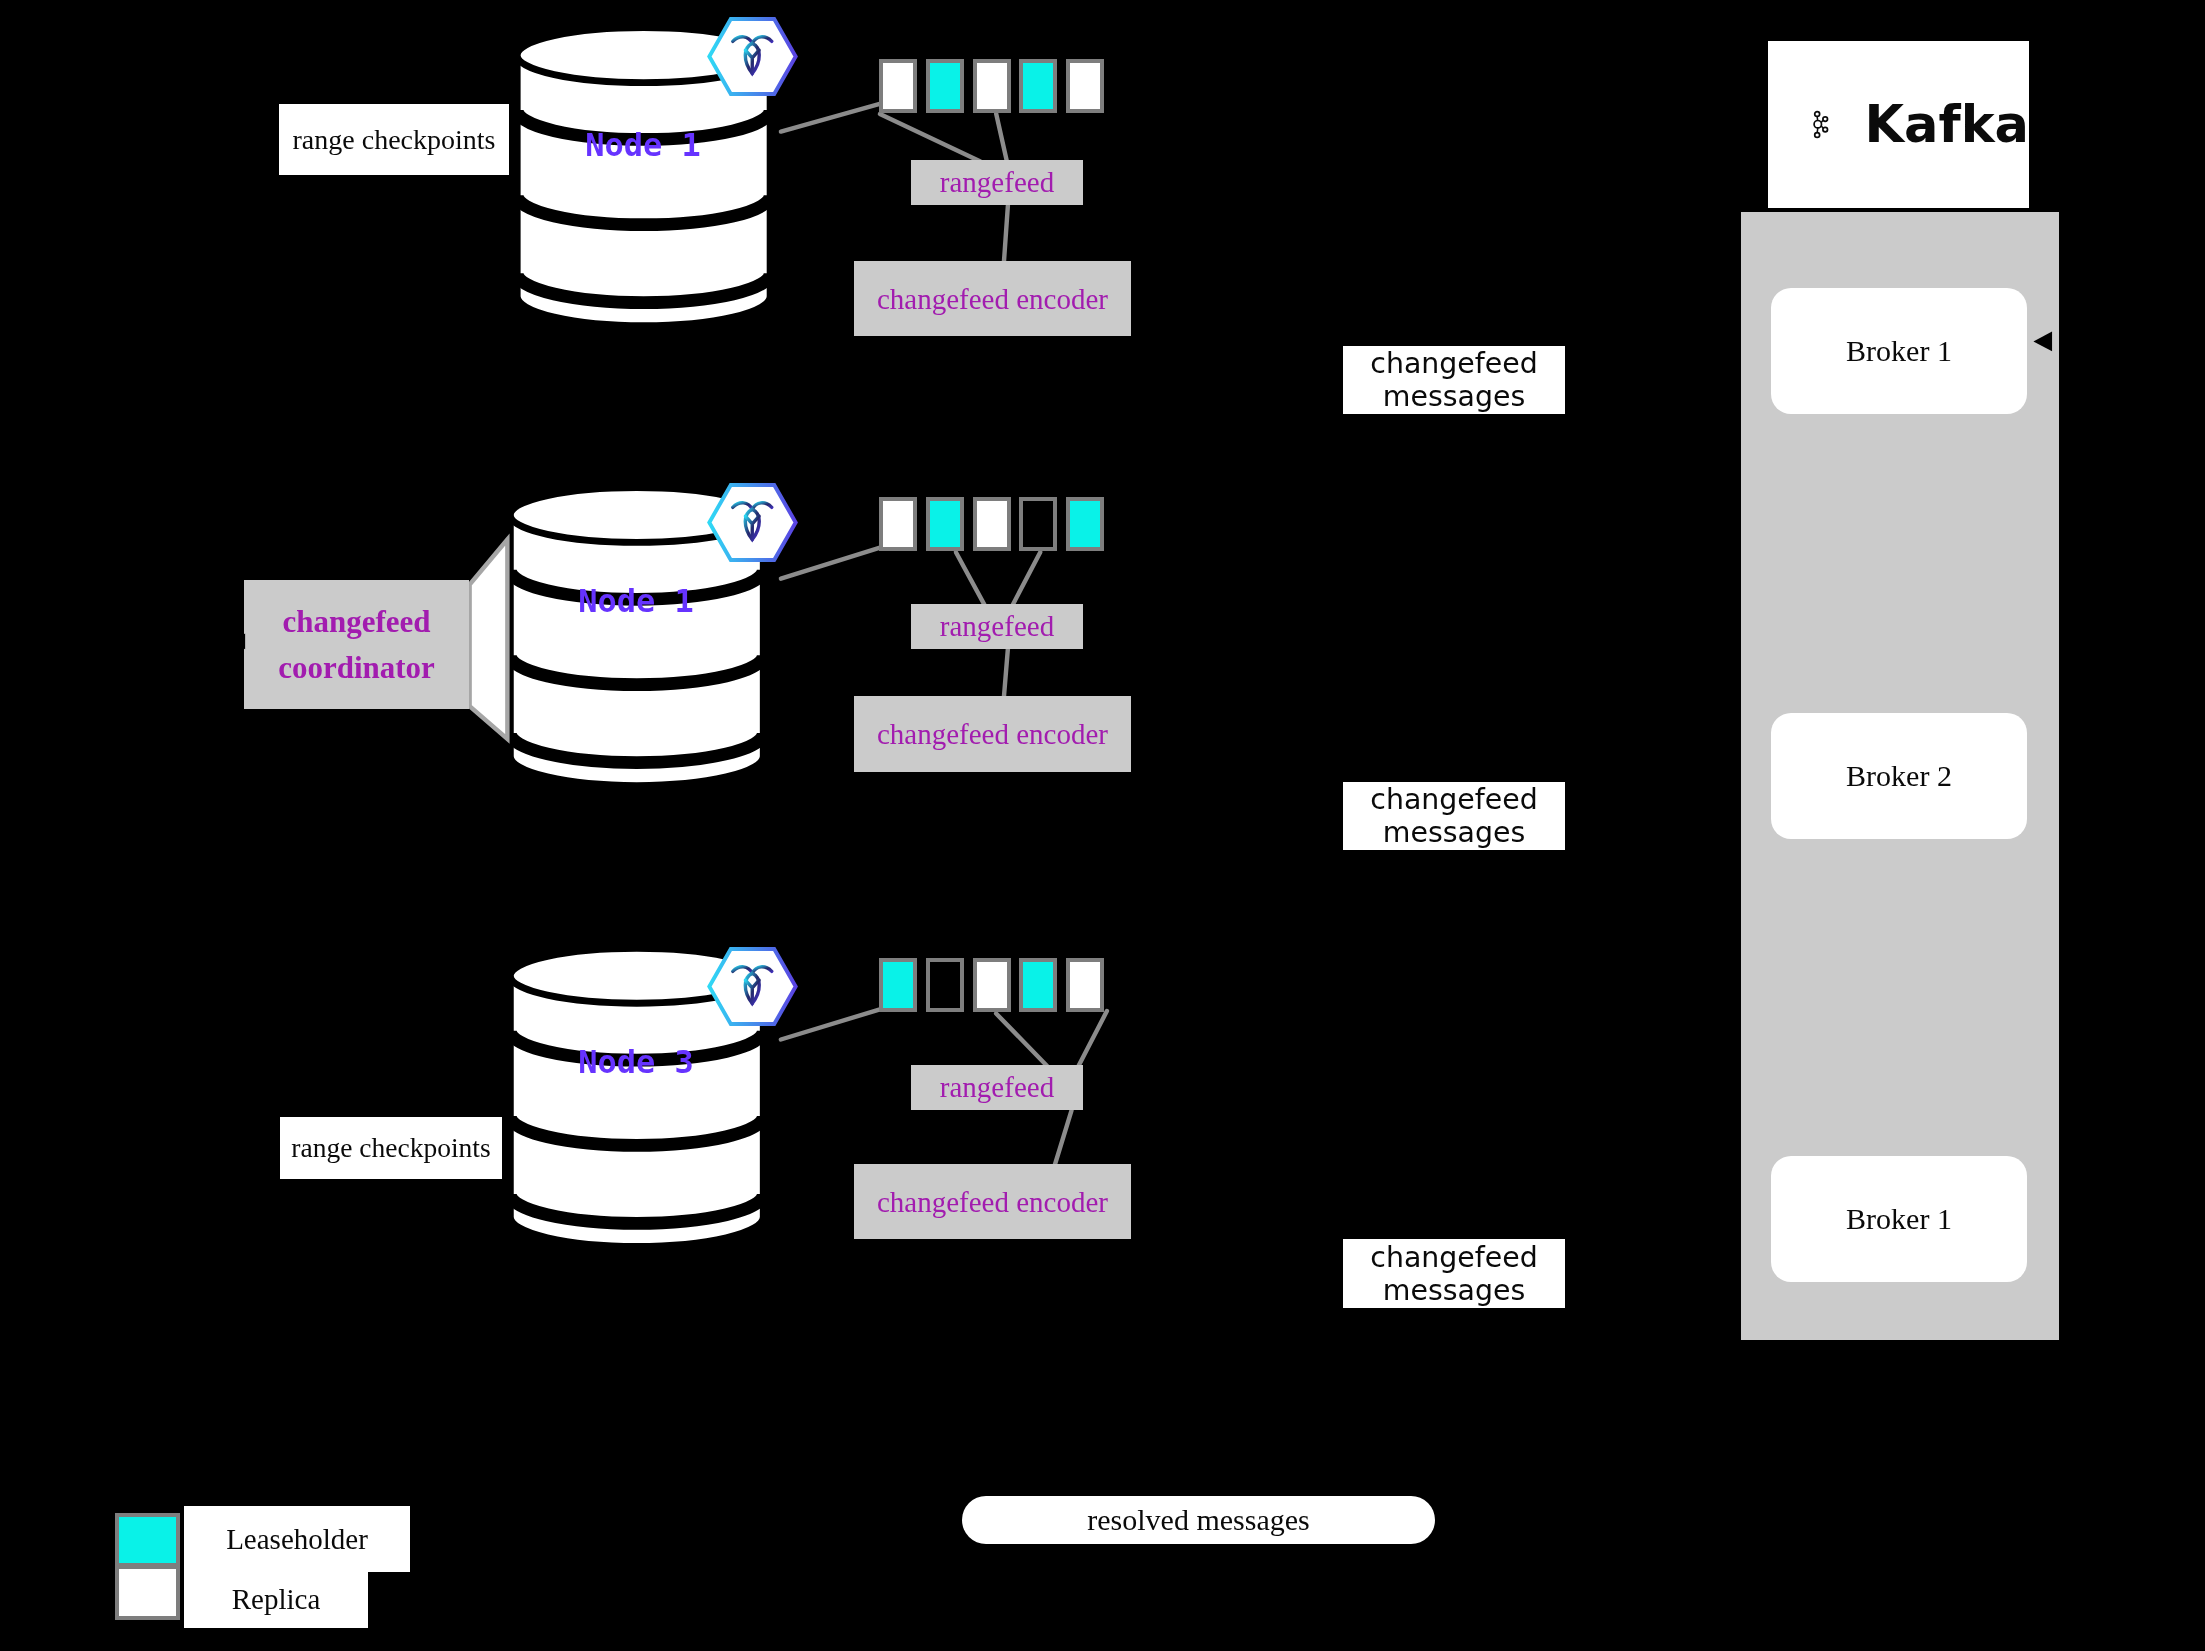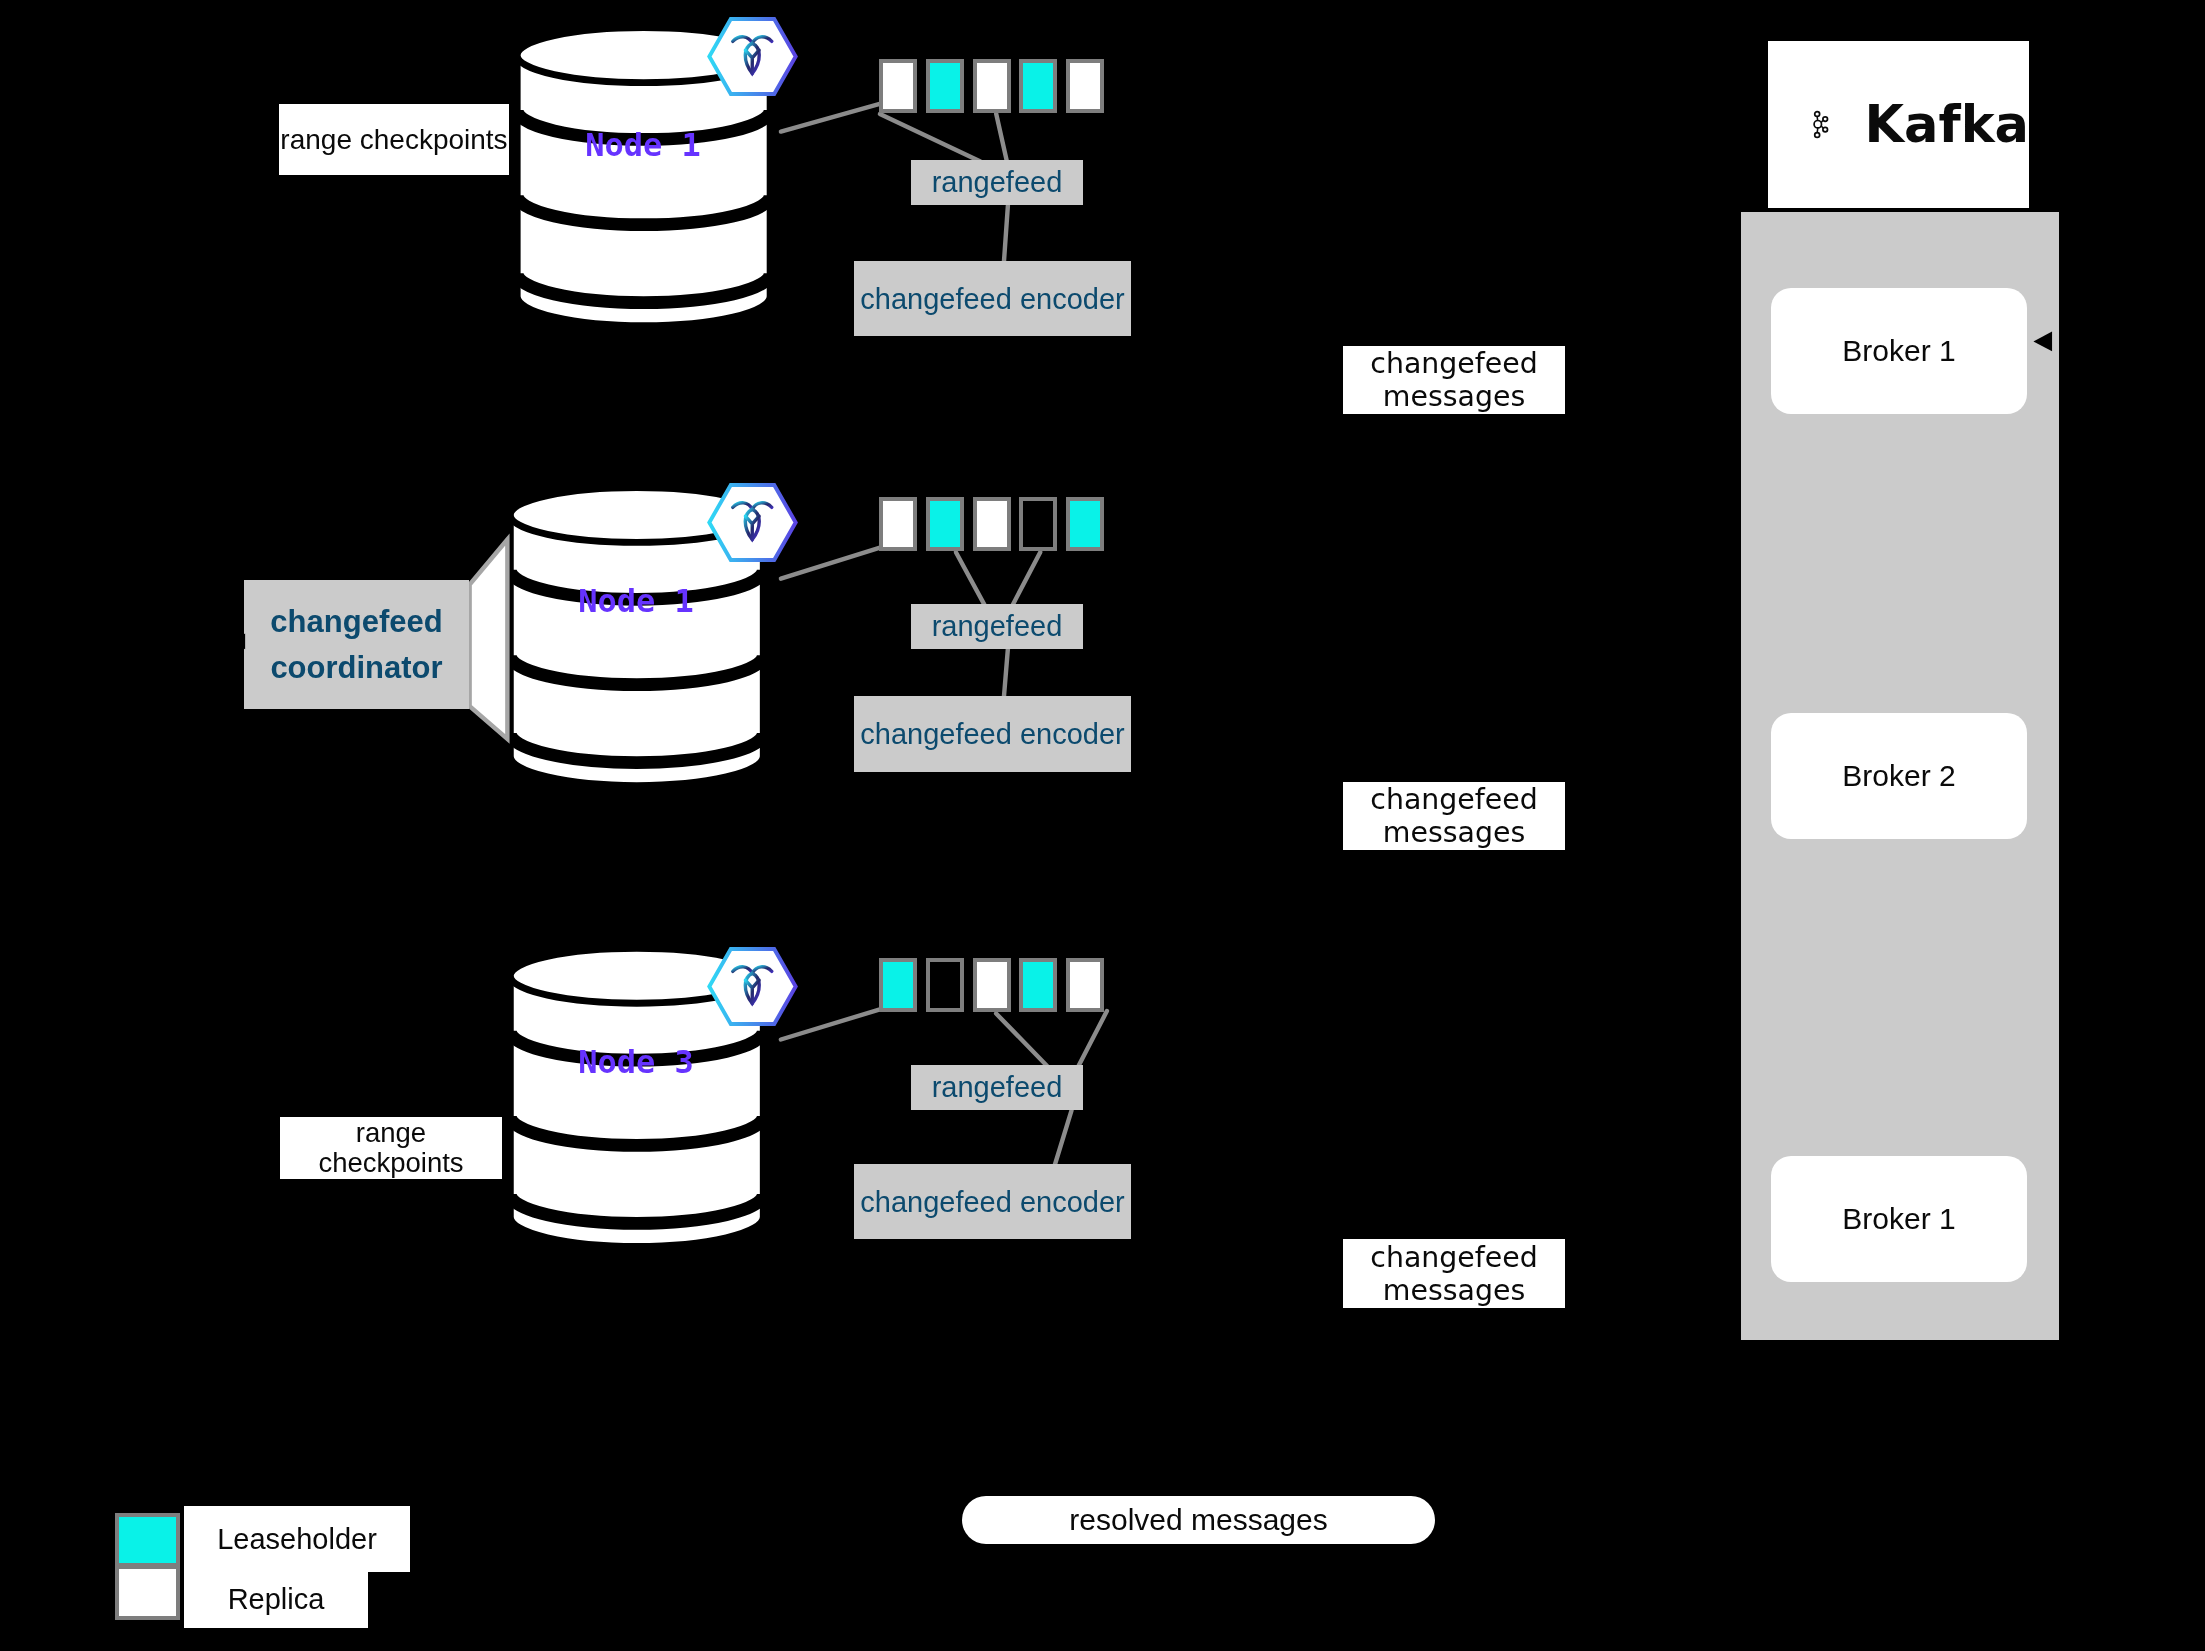--- a/index.html
+++ b/index.html
@@ -1,22 +1,22 @@
 <!DOCTYPE html>
 <html style="--leaseholder: #09f2e8; --replica: #ffffff; --panel_gray: #cbcbcb; --node_label: #6633ff; --connector: #8c8c8c; --background: #000000;font-size:7.8px"><head>
 <meta charset="utf-8">
 <style>
   html,body{margin:0;padding:0;background:#000;}
   #stage{position:relative;width:2205px;height:1652px;background:var(--background,#000);overflow:hidden;
          font-family:"DejaVu Sans Mono","Liberation Mono",monospace;}
   .abs{position:absolute;box-sizing:border-box;}
-  .mono{font-family:Liberation Sans, sans-serif;}
+  .mono{font-family:Liberation Serif, serif;}
   .sans{font-family:"DejaVu Sans","Liberation Sans",sans-serif;}
   .whitebox{background:#fff;color:#0a0a0a;display:flex;flex-direction:column;align-items:center;justify-content:center;text-align:center;}
-  .graybox{background:var(--panel_gray,#cbcbcb);color:#0c4a6e;display:flex;flex-direction:column;align-items:center;justify-content:center;text-align:center;}
+  .graybox{background:var(--panel_gray,#cbcbcb);color:#a21caf;display:flex;flex-direction:column;align-items:center;justify-content:center;text-align:center;}
   .rc-label{font-size:28px;line-height:34px;overflow:hidden;}
   .rangefeed{font-size:29px;}
   .encoder{font-size:29px;line-height:36px;}
   .messages{font-size:28.4px;line-height:33px;font-family:"DejaVu Sans","Liberation Sans",sans-serif;}
   .coordinator{font-size:31px;line-height:46px;font-weight:bold;}
   .node-label{font-size:32px;font-weight:bold;color:var(--node_label,#6633ff);text-align:center;}
   .broker{font-size:30px;border-radius:20px;}
   .resolved{font-size:30px;border-radius:24px;}
   .kafka-title{font-size:51px;font-weight:bold;color:#0b0b0b;}
   .legend-label{font-size:29px;}

